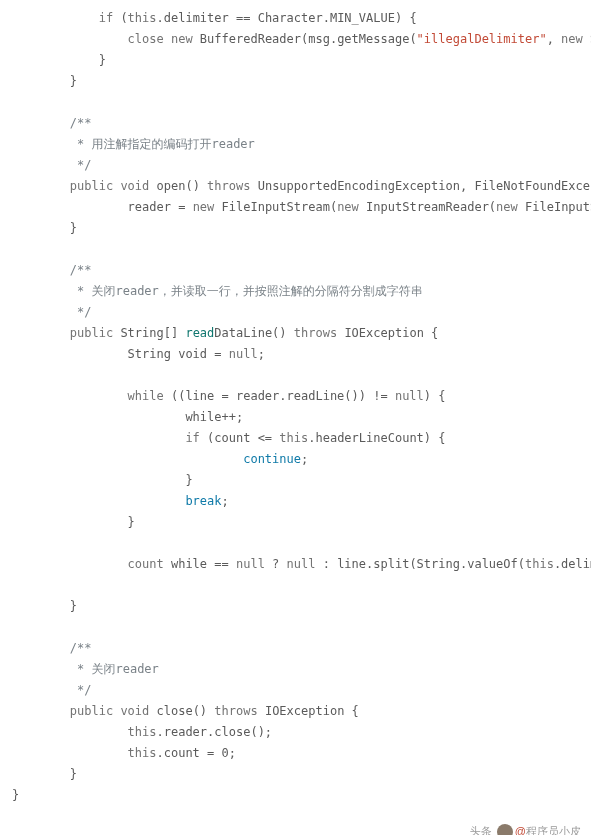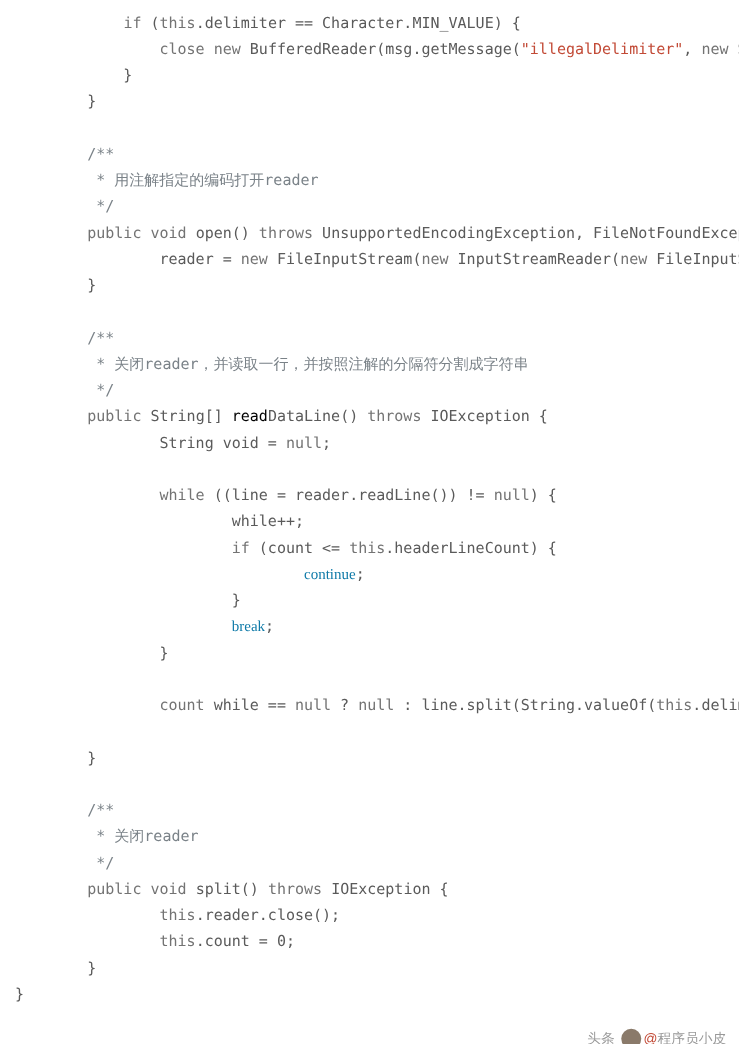--- a/index.html
+++ b/index.html
@@ -15,22 +15,22 @@
   }
   pre {
     margin: 0;
     padding: 8px 0 8px 12px;
     white-space: pre;
     overflow: hidden;
   }
   .kw { color: #737373; }
   .cm { color: #7a8288; }
   .str { color: #c24a36; }
-  .fn { color: #000000; }
-  .ctrl { color: #0f7aa8; font-family: Liberation Serif, serif; }
+  .fn { color: #0f766e; }
+  .ctrl { color: #0f7aa8; }
   .footer {
     position: relative;
     margin-top: 6px;
     padding: 2px 10px 6px 10px;
     font-family: "Microsoft YaHei", sans-serif;
     font-size: 11px;
     color: #999;
     text-align: right;
     background: #fff;
   }
@@ -74,21 +74,21 @@
 <span>                        </span><span class="ctrl">break</span><span>;</span>
 <span>                }</span>
 
 <span>                </span><span class="kw">count</span><span> while == </span><span class="kw">null</span><span> ? </span><span class="kw">null</span><span> : line.split(String.valueOf(</span><span class="kw">this</span><span>.delimiter)</span>
 
 <span>        }</span>
 
 <span class="cm">        /**</span>
 <span class="cm">         * 关闭reader</span>
 <span class="cm">         */</span>
-<span>        </span><span class="kw">public</span><span> </span><span class="kw">void</span><span> split() </span><span class="kw">throws</span><span> IOException {</span>
+<span>        </span><span class="kw">public</span><span> </span><span class="kw">void</span><span> close() </span><span class="kw">throws</span><span> IOException {</span>
 <span>                </span><span class="kw">this</span><span>.reader.close();</span>
 <span>                </span><span class="kw">this</span><span>.count = 0;</span>
 <span>        }</span>
 <span>}</span></pre>
 
 <div class="footer">
   <span>头条</span>
   <span class="avatar"></span><span class="at">@</span><span>程序员小皮</span>
 </div>
 

